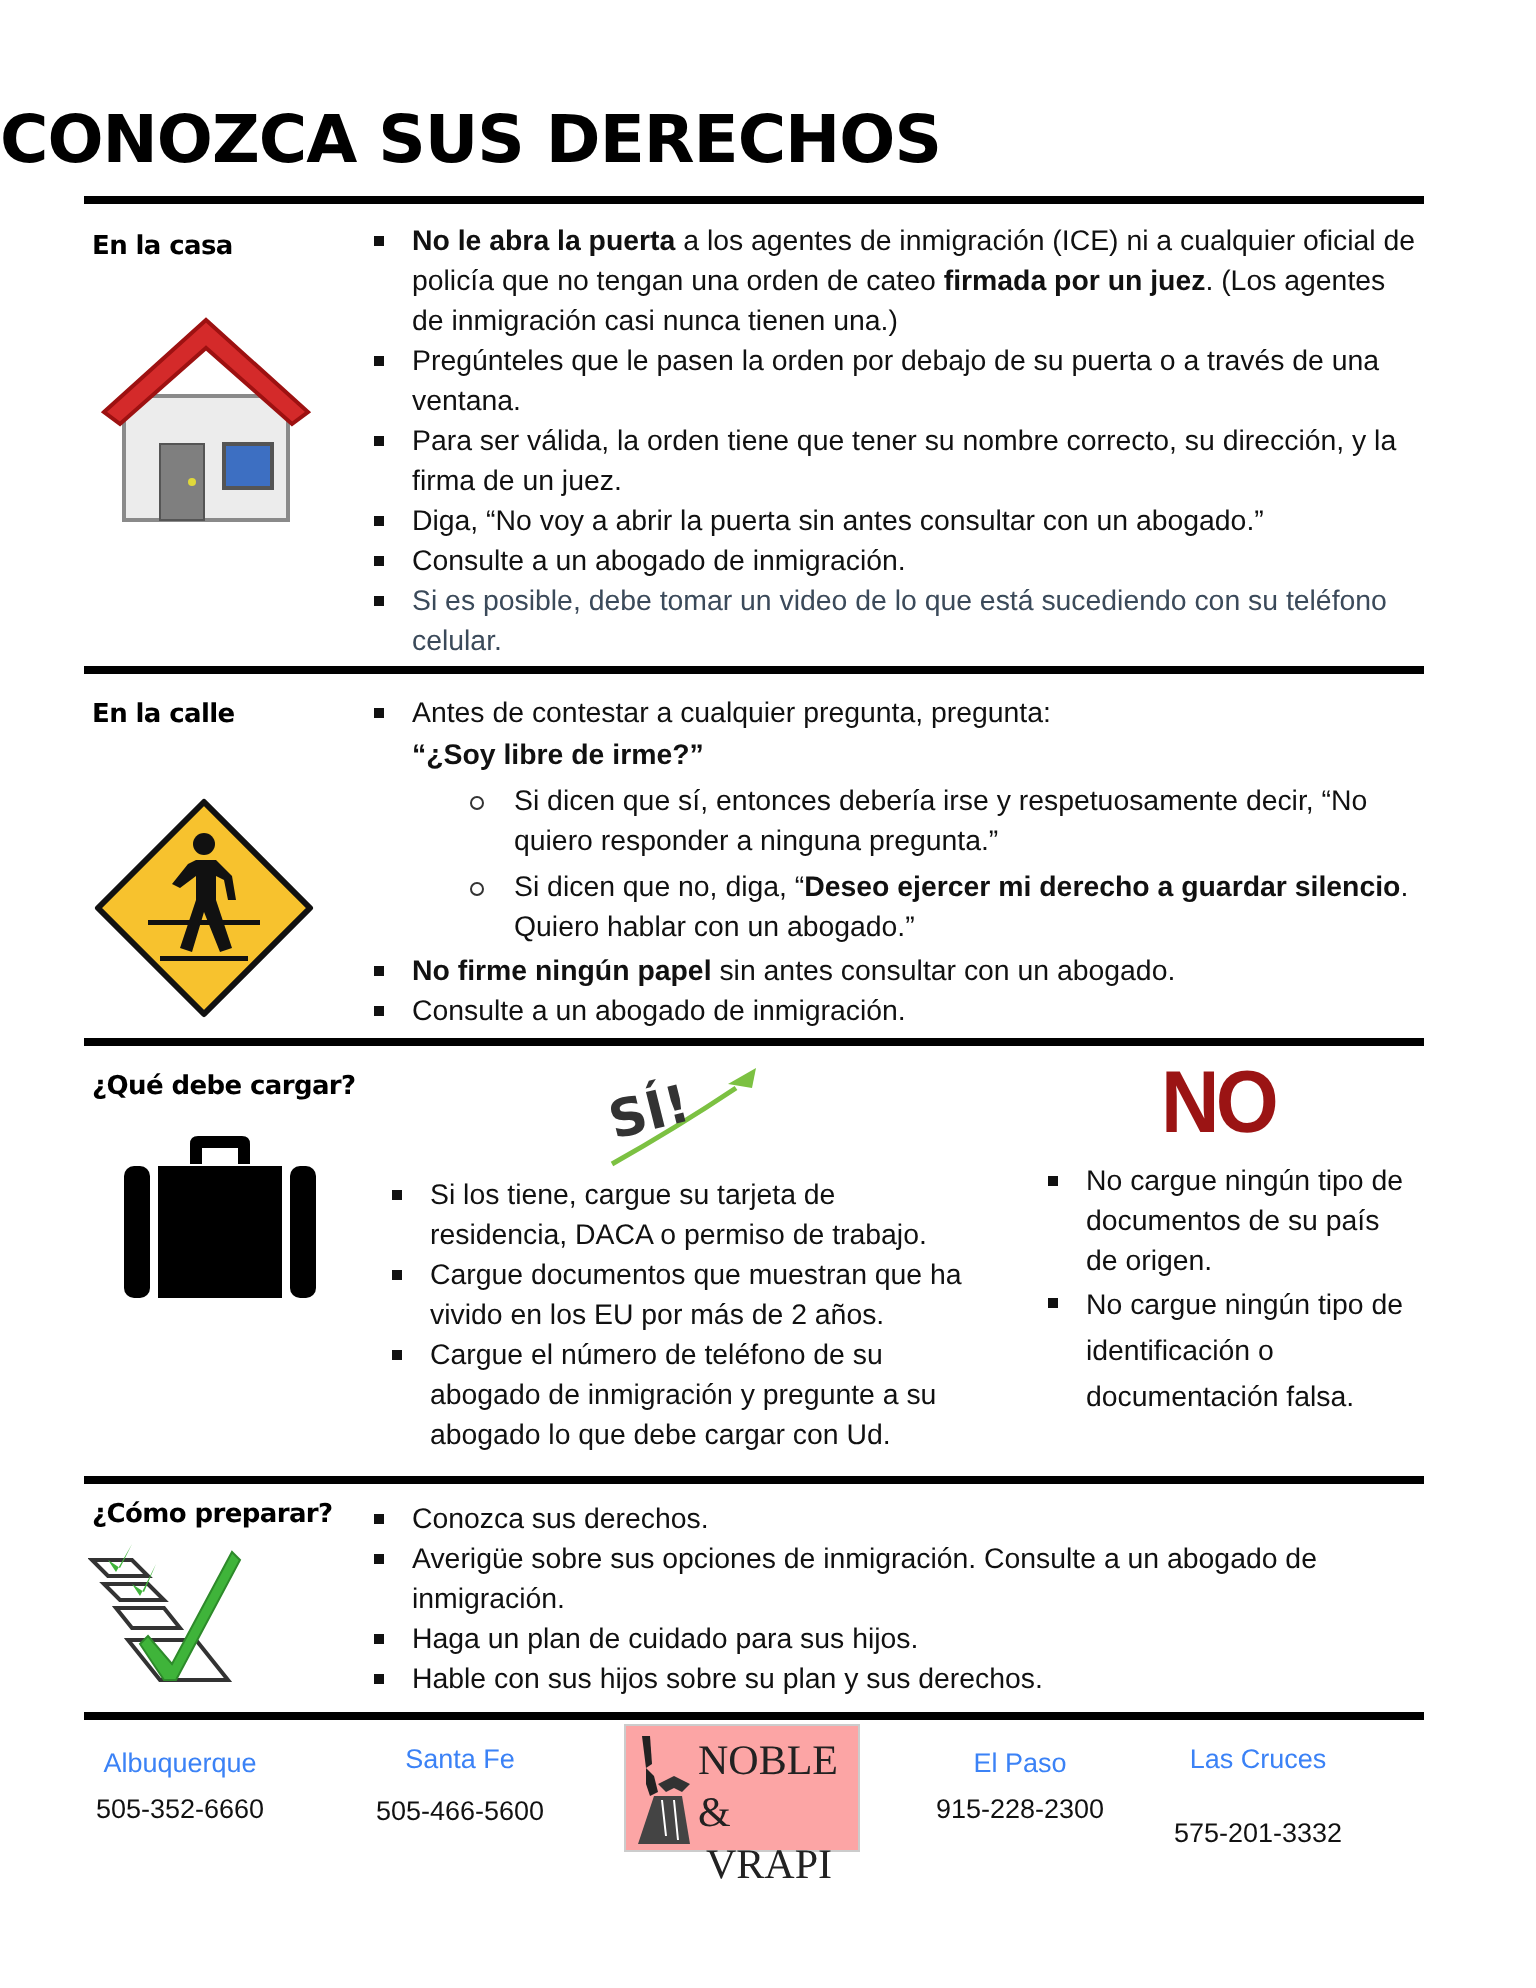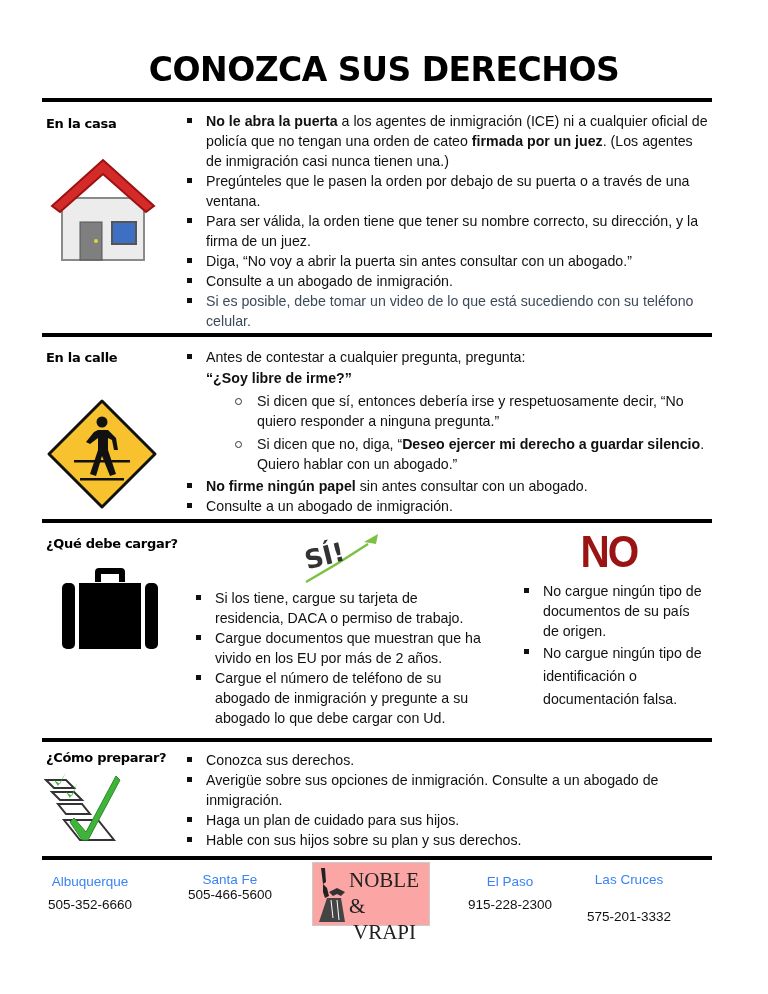--- a/index.html
+++ b/index.html
@@ -1,19 +1,19 @@
 <!DOCTYPE html>
 <html><head>
 <meta charset="utf-8">
 <style>
   html, body { margin: 0; padding: 0; background: #ffffff; }
   body { width: 768px; height: 994px; position: relative; overflow: hidden;
          font-family: "Liberation Sans", sans-serif; color: #111; }
   .abs { position: absolute; }
-  .title { left: 0; width: 768px; top: 50px; text-align: center;
+  .title { left: 0; width: 768px; top: 50px; 
            font-family: "DejaVu Sans", sans-serif; font-weight: bold;
            font-size: 33px; letter-spacing: -0.5px; color: #000; }
   .rule { left: 42px; width: 670px; height: 4px; background: #000; }
   .label { left: 46px; font-family: "DejaVu Sans", sans-serif; font-weight: bold;
            font-size: 13px; color: #000; letter-spacing: -0.3px; }
   ul.blist { list-style: none; margin: 0; padding: 0; }
   ul.blist > li { position: relative; padding-left: 25px; font-size: 14.2px; line-height: 20px; }
   ul.blist > li::before { content: ""; position: absolute; left: 6px; top: 7px;
            width: 5px; height: 5px; background: #111; }
   ul.sub { list-style: none; margin: 0; padding: 0 0 0 52px; }
@@ -139,21 +139,21 @@
   </ul>
 </div>
 <div class="abs rule" style="top:856px"></div>
 
 <div class="abs" style="left:40px; top:874px; width:100px">
   <div class="city">Albuquerque</div>
   <div class="phone" style="margin-top:8px">505-352-6660</div>
 </div>
 <div class="abs" style="left:180px; top:872px; width:100px">
   <div class="city">Santa Fe</div>
-  <div class="phone" style="margin-top:0">505-466-5600</div>
+  <div class="phone" style="margin-top:11px">505-466-5600</div>
 </div>
 <div class="abs logo-box">
   <svg class="abs" style="left:2px; top:3px" width="32" height="56" viewBox="0 0 32 56">
     <path d="M6 2 L10 2 L11 16 L8 18 Z" fill="#222"></path>
     <path d="M8 18 L12 22 L14 30 L10 32 L8 26 Z" fill="#222"></path>
     <path d="M14 26 L22 22 L30 26 L26 30 L22 28 L18 30 Z" fill="#333"></path>
     <path d="M12 32 L26 32 L30 56 L4 56 Z" fill="#444"></path>
     <path d="M16 34 L18 52 M22 34 L24 54" stroke="#fff" stroke-width="1"></path>
   </svg>
   <div class="logo-text">

